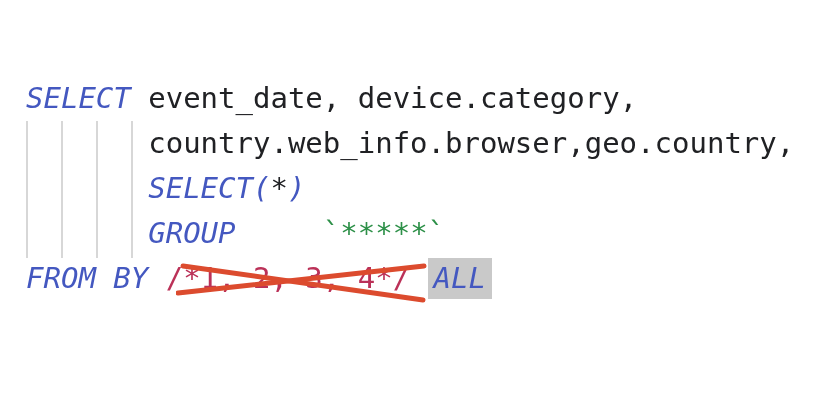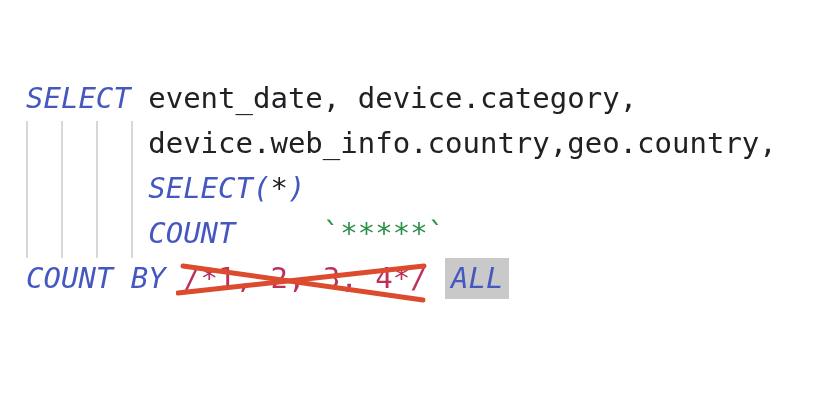--- a/index.html
+++ b/index.html
@@ -74,27 +74,27 @@
     <div class="guide"></div>
     <div class="guide"></div>
     <div class="guide"></div>
     <div class="guide"></div>
   </div>
 
   <div class="code-block">
 
     <div class="code-line"><span class="kw">SELECT</span><span class="plain"> event_date, device.category,</span></div>
 
-    <div class="code-line"><span class="plain">       device.web_info.country,geo.country,</span></div>
+    <div class="code-line"><span class="plain">       country.web_info.browser,geo.country,</span></div>
 
     <div class="code-line"><span class="plain">       </span><span class="kw">SELECT(</span><span class="plain">*</span><span class="kw">)</span></div>
 
-    <div class="code-line"><span class="plain">       </span><span class="kw">COUNT</span><span class="plain">     </span><span class="str">`*****`</span></div>
+    <div class="code-line"><span class="plain">       </span><span class="kw">GROUP</span><span class="plain">     </span><span class="str">`*****`</span></div>
 
-    <div class="code-line"><span class="kw">COUNT BY</span><span class="plain"> </span><span class="comment">/*1, 2, 3, 4*/</span><span class="plain"> </span><span class="kw hl">ALL</span></div>
+    <div class="code-line"><span class="kw">FROM BY</span><span class="plain"> </span><span class="comment">/*1, 2, 3, 4*/</span><span class="plain"> </span><span class="kw hl">ALL</span></div>
 
   </div>
 
   <svg class="strike-svg" viewBox="0 0 258 50" xmlns="http://www.w3.org/2000/svg">
     <line x1="2" y1="37" x2="248" y2="10"></line>
     <line x1="7" y1="10" x2="247" y2="44"></line>
   </svg>
 
 </div>
 

